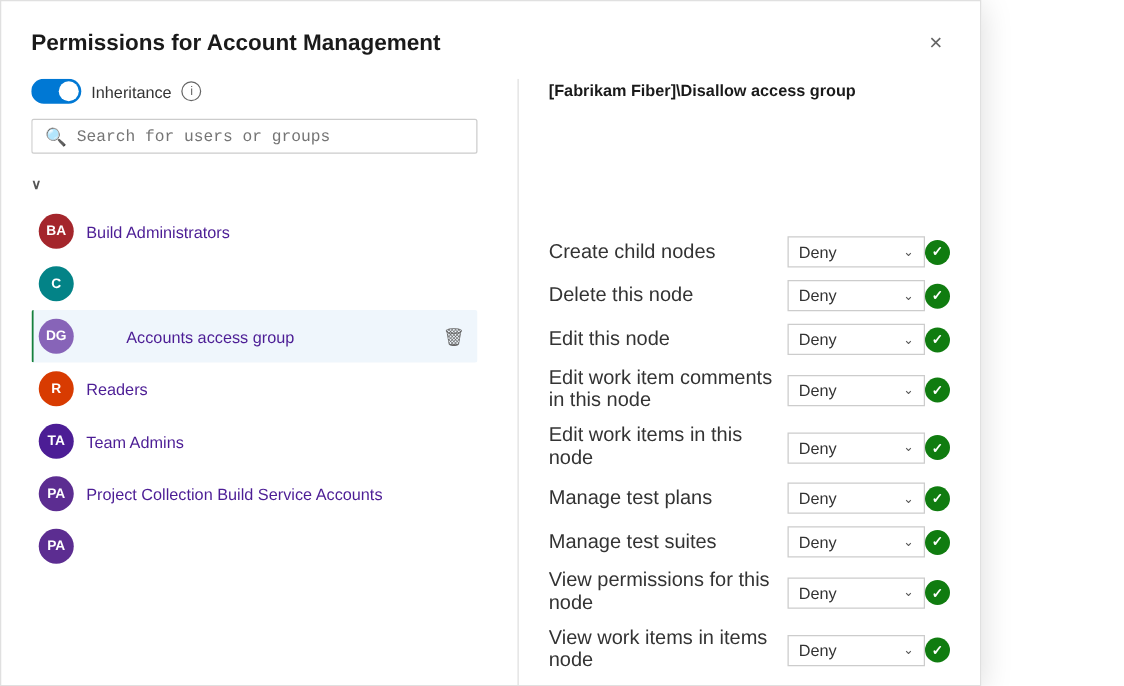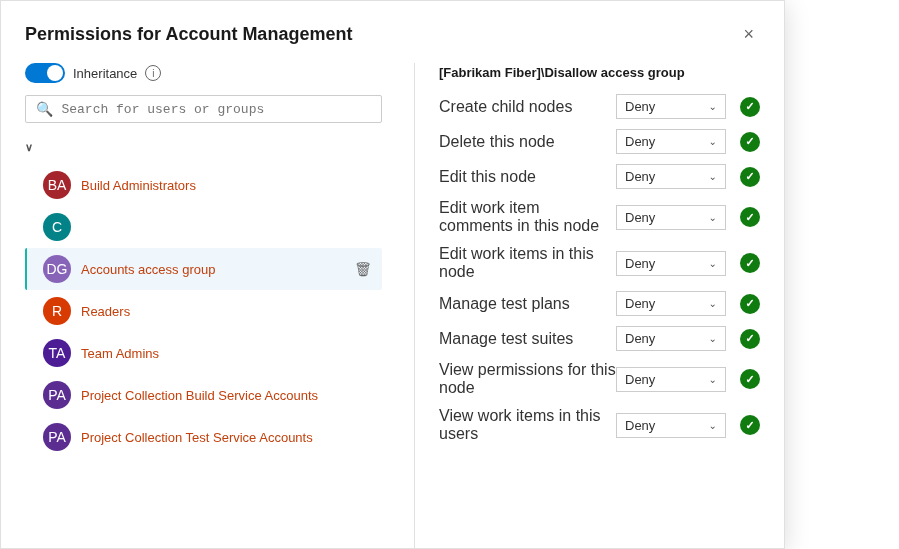--- a/index.html
+++ b/index.html
@@ -133,58 +133,59 @@
     .group-item {
       display: flex;
       align-items: center;
       padding: 7px 6px;
       cursor: pointer;
       border-radius: 2px;
       position: relative;
     }
     .group-item.selected {
       background: #eff6fc;
-      border-left: 2px solid #14b8a6;
+      border-left: 2px solid #15803d;
       padding-left: 4px;
+      gap: 32px;
     }
     .avatar {
       width: 28px;
       height: 28px;
       border-radius: 50%;
       display: flex;
       align-items: center;
       justify-content: center;
-      font-size: 14px;
-      font-weight: 400;
+      font-size: 11px;
+      font-weight: 700;
       color: #fff;
       flex-shrink: 0;
       margin-right: 10px;
-      margin-left: 12px;
     }
     .group-name {
       font-size: 13px;
-      color: #c2410c;
+      color: #4c1d95;
       flex: 1;
     }
     .delete-icon {
       visibility: hidden;
       font-size: 14px;
       color: #666;
       padding: 2px 4px;
     }
     .group-item.selected .delete-icon,
     .group-item:hover .delete-icon { visibility: visible; }
 
     
     .right-panel {
       flex: 1;
       display: flex;
       flex-direction: column;
       padding-left: 24px;
       overflow-y: auto;
+      justify-content: space-between;
     }
     .rights-header {
       font-size: 13px;
       font-weight: 600;
       color: #1a1a1a;
       margin-bottom: 14px;
       padding-top: 2px;
     }
     .permission-row {
       display: flex;
@@ -193,21 +194,21 @@
       margin-bottom: 10px;
     }
     .permission-label {
       font-size: 16px;
       color: #333;
       flex: 1;
     }
     .permission-control {
       display: flex;
       align-items: center;
-      gap: 14px;
+      gap: 0;
     }
     .dropdown {
       display: flex;
       align-items: center;
       border: 1px solid #ccc;
       padding: 4px 8px;
       font-size: 13px;
       color: #333;
       background: #fff;
       cursor: pointer;
@@ -283,21 +284,20 @@
             <div class="group-item">
               <div class="avatar" style="background: #4c1d95;">TA</div>
               <span class="group-name">Team Admins</span>
             </div>
             <div class="group-item">
               <div class="avatar" style="background: rgb(92, 45, 145);">PA</div>
               <span class="group-name">Project Collection Build Service Accounts</span>
             </div>
             <div class="group-item">
               <div class="avatar" style="background: rgb(92, 45, 145);">PA</div>
-              <span class="group-name">Project Collection Test Service Accounts</span>
             </div>
           </div>
       </div>
     </div>
 
     <div class="right-panel">
       <div class="rights-header">[Fabrikam Fiber]\Disallow access group</div>
       <div id="permissions-list">
           <div class="permission-row">
             <span class="permission-label">Create child nodes</span>
@@ -373,21 +373,21 @@
             <span class="permission-label">View permissions for this node</span>
             <div class="permission-control">
               <div class="dropdown">
                 <span>Deny</span>
                 <span class="dropdown-chevron">⌄</span>
               </div>
               <div class="status-check"></div>
             </div>
           </div>
           <div class="permission-row">
-            <span class="permission-label">View work items in this users</span>
+            <span class="permission-label">View work items in items node</span>
             <div class="permission-control">
               <div class="dropdown">
                 <span>Deny</span>
                 <span class="dropdown-chevron">⌄</span>
               </div>
               <div class="status-check"></div>
             </div>
           </div>
         </div>
     </div>

